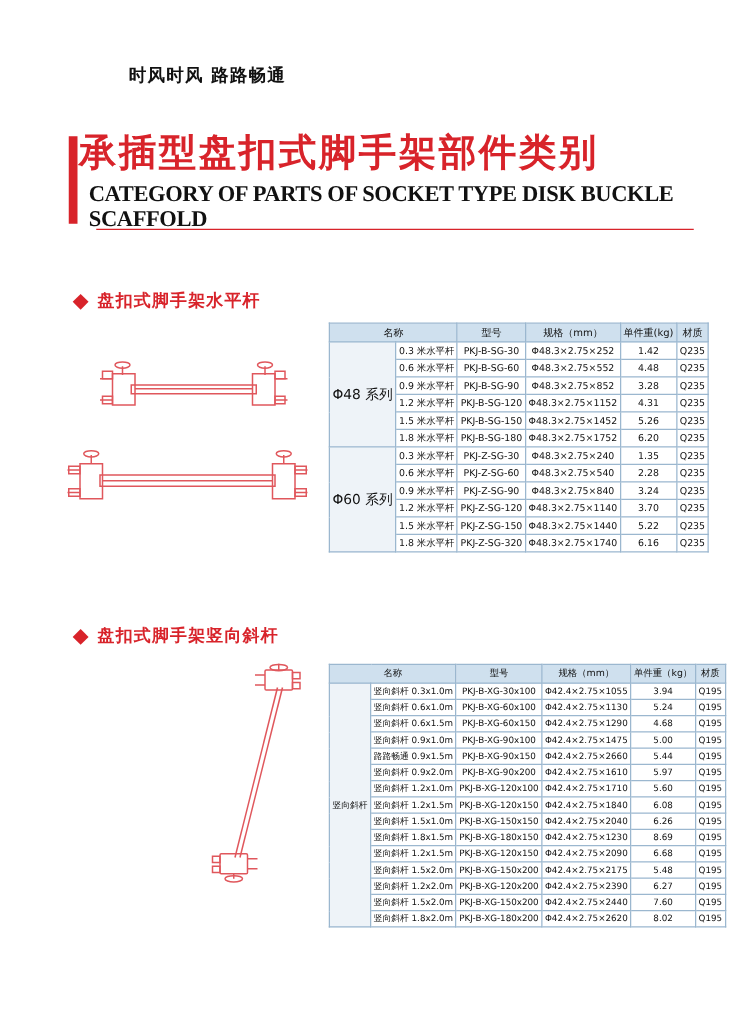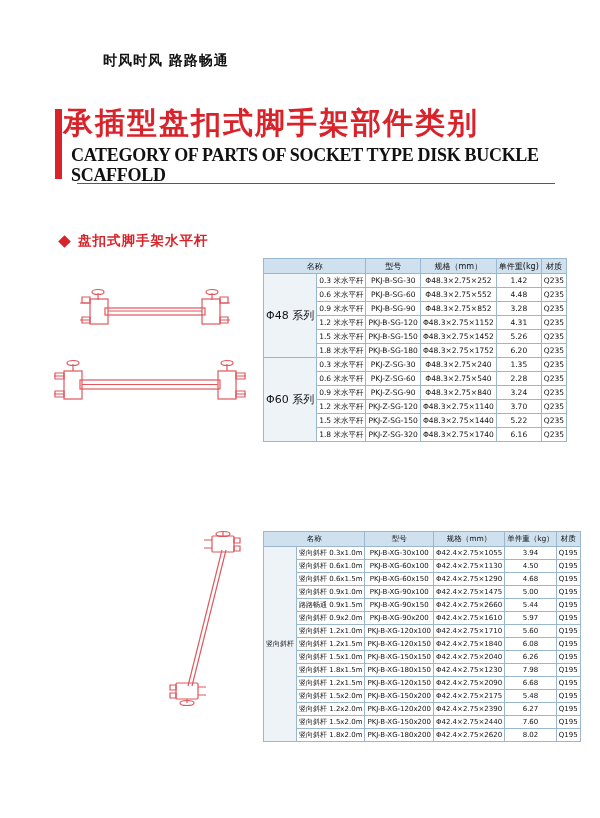--- a/index.html
+++ b/index.html
@@ -289,20 +289,24 @@
         <tr>
           <td>1.8 米水平杆</td>
           <td>PKJ-Z-SG-320</td>
           <td>Φ48.3×2.75×1740</td>
           <td>6.16</td>
           <td>Q235</td>
         </tr>
       </tbody>
   </table>
 
+  <div class="section-head" style="left:60px; top:500px;">
+    <span class="diamond"></span>
+    <span class="label">盘扣式脚手架竖向斜杆</span>
+  </div>
 
   <svg class="fig" id="fig-diagonal" width="110" height="190" viewBox="0 0 110 190">
     <g fill="none" stroke="#e0575c" stroke-width="1.2">
       <path d="M72 22 L38 158"></path>
       <path d="M76 22 L42 158"></path>
       <rect x="62" y="8" width="22" height="16" rx="1"></rect>
       <path d="M62 12 h-8 M62 20 h-8"></path>
       <path d="M84 10 h6 v5 h-6 z M84 18 h6 v5 h-6 z"></path>
       <ellipse cx="73" cy="6" rx="7" ry="2.5"></ellipse>
       <path d="M73 3 v5"></path>
@@ -338,21 +342,21 @@
           <td>竖向斜杆 0.3x1.0m</td>
           <td>PKJ-B-XG-30x100</td>
           <td>Φ42.4×2.75×1055</td>
           <td>3.94</td>
           <td>Q195</td>
         </tr>
         <tr>
           <td>竖向斜杆 0.6x1.0m</td>
           <td>PKJ-B-XG-60x100</td>
           <td>Φ42.4×2.75×1130</td>
-          <td>4.50</td>
+          <td>5.24</td>
           <td>Q195</td>
         </tr>
         <tr>
           <td>竖向斜杆 0.6x1.5m</td>
           <td>PKJ-B-XG-60x150</td>
           <td>Φ42.4×2.75×1290</td>
           <td>4.68</td>
           <td>Q195</td>
         </tr>
         <tr>
@@ -394,21 +398,21 @@
           <td>竖向斜杆 1.5x1.0m</td>
           <td>PKJ-B-XG-150x150</td>
           <td>Φ42.4×2.75×2040</td>
           <td>6.26</td>
           <td>Q195</td>
         </tr>
         <tr>
           <td>竖向斜杆 1.8x1.5m</td>
           <td>PKJ-B-XG-180x150</td>
           <td>Φ42.4×2.75×1230</td>
-          <td>7.98</td>
+          <td>8.69</td>
           <td>Q195</td>
         </tr>
         <tr>
           <td>竖向斜杆 1.2x1.5m</td>
           <td>PKJ-B-XG-120x150</td>
           <td>Φ42.4×2.75×2090</td>
           <td>6.68</td>
           <td>Q195</td>
         </tr>
         <tr>

